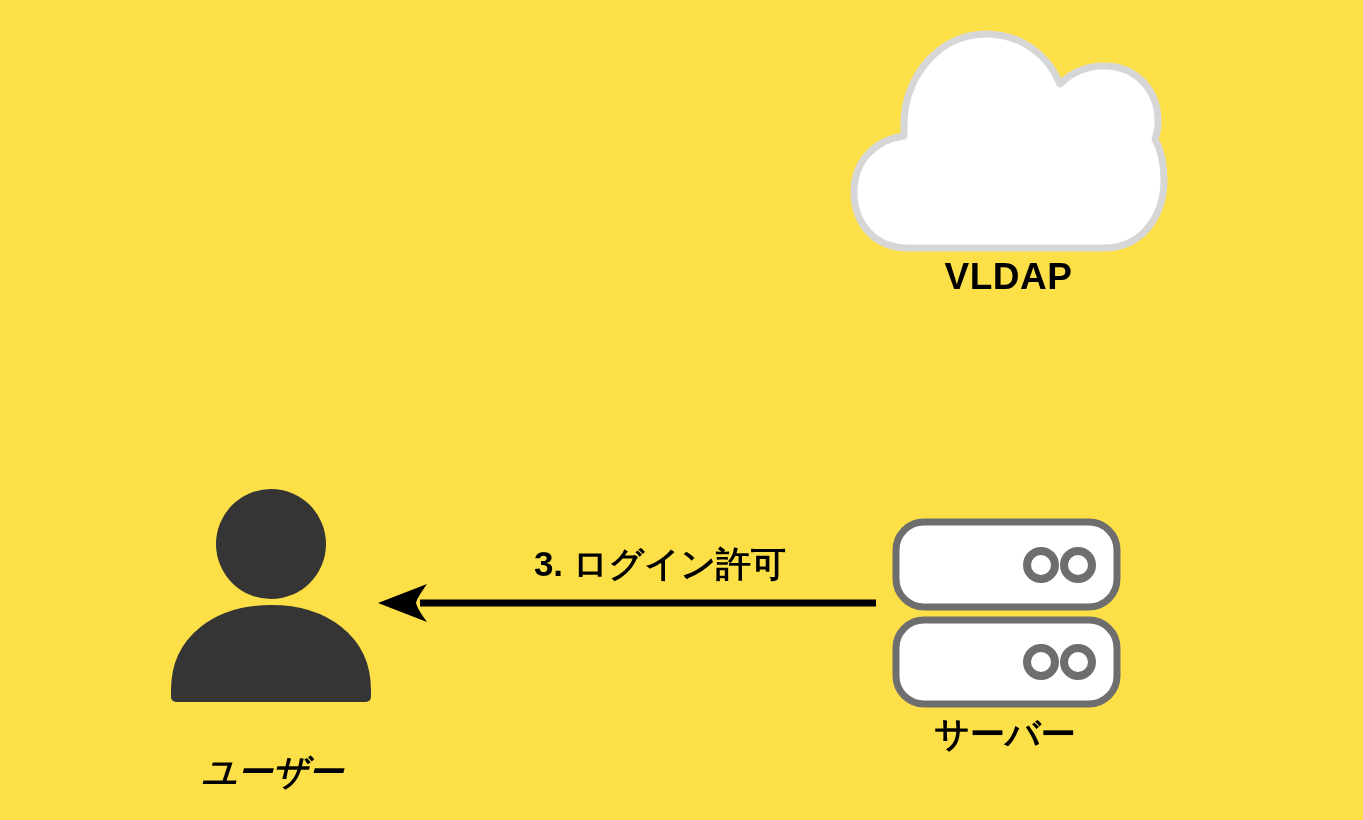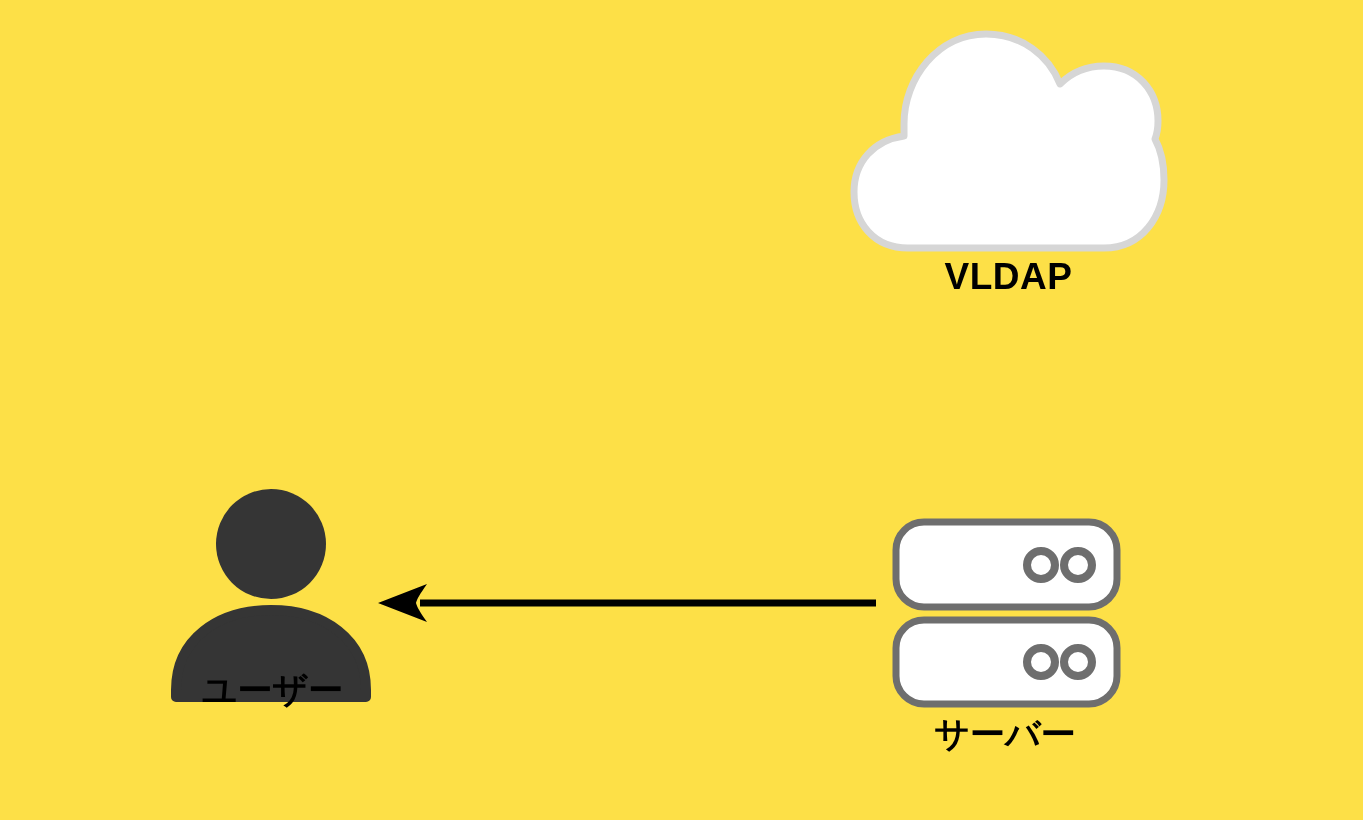--- a/index.html
+++ b/index.html
@@ -46,23 +46,24 @@
 
   
   #user-node {
     left: 168px;
     top: 482px;
     width: 210px;
     height: 224px;
   }
   #user-label {
     left: 150px;
-    top: 672px;
+    top: 754px;
     width: 245px;
     font-size: 35px;
+    font-style: italic;
   }
 
   
   #server-node {
     left: 884px;
     top: 510px;
     width: 245px;
     height: 200px;
   }
   #server-label {
@@ -143,14 +144,15 @@
   <div class="node" id="arrow-node">
     <svg width="512" height="58" viewBox="0 0 512 58">
       <path d="M 8 28
                L 57 9
                C 50 19, 47 24, 46 28
                C 47 32, 50 37, 57 47
                Z" fill="#000000"></path>
       <line x1="50" y1="28" x2="506" y2="28" stroke="#000000" stroke-width="7"></line>
     </svg>
   </div>
+  <div id="arrow-label">3. ログイン許可</div>
 
 </div>
 
 </body></html>

